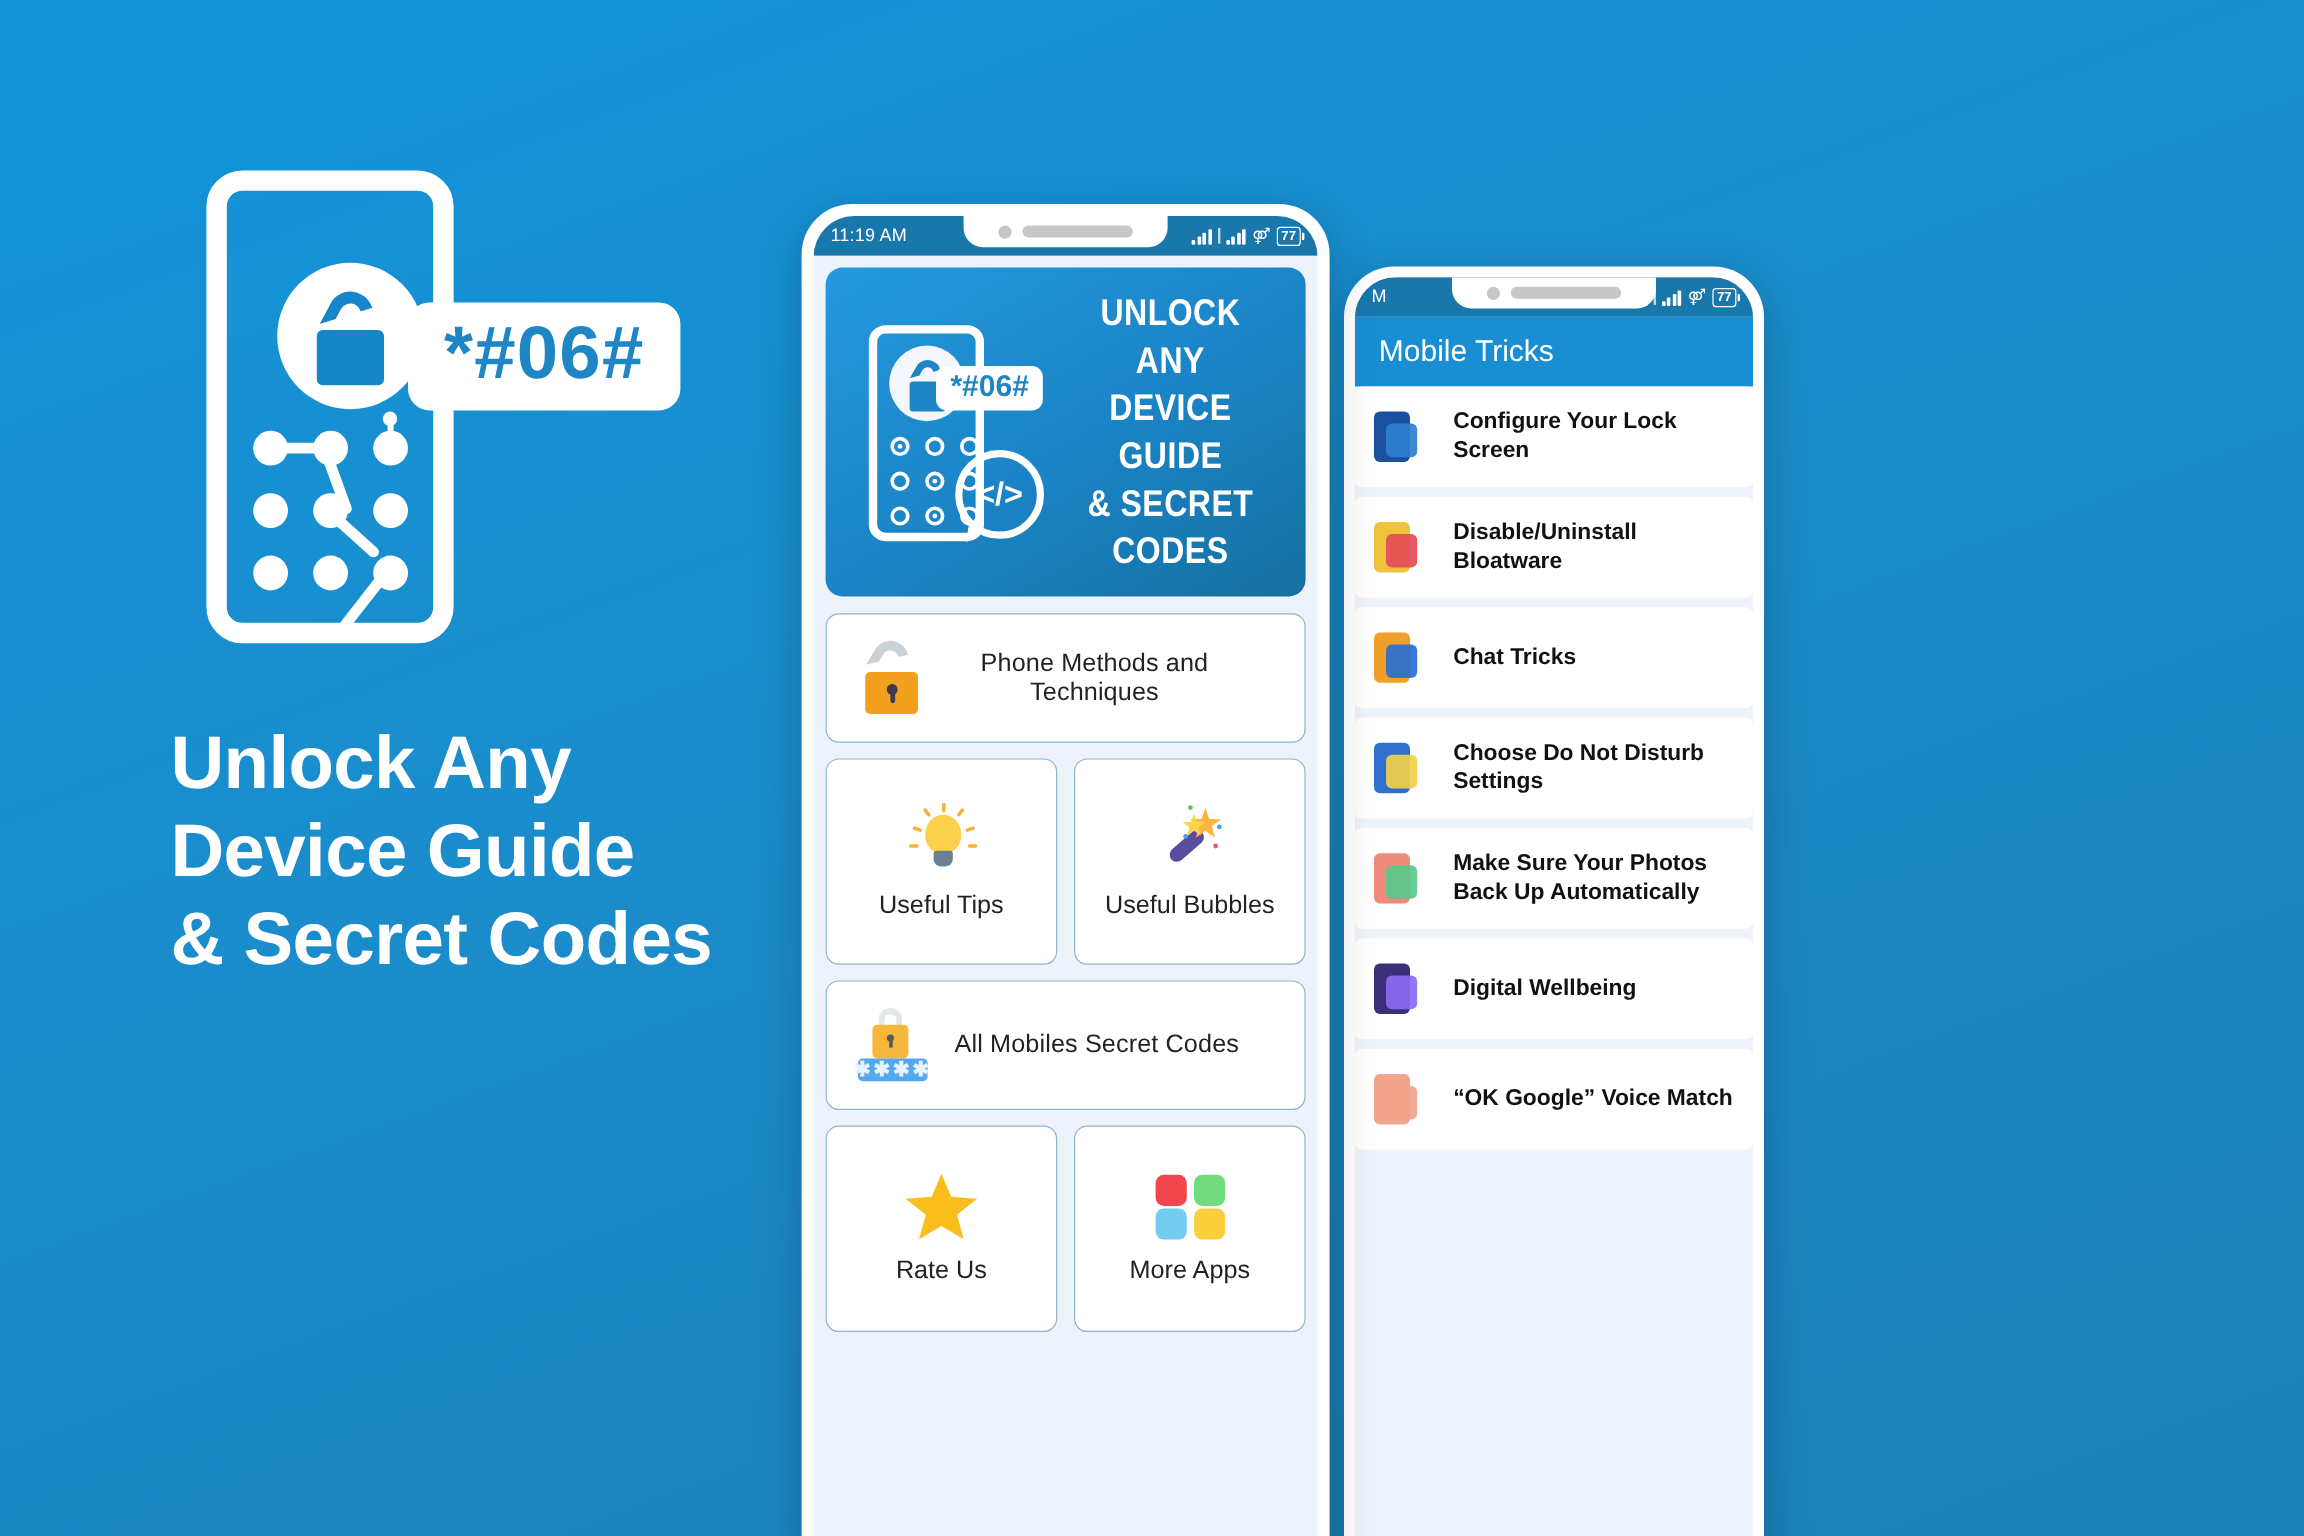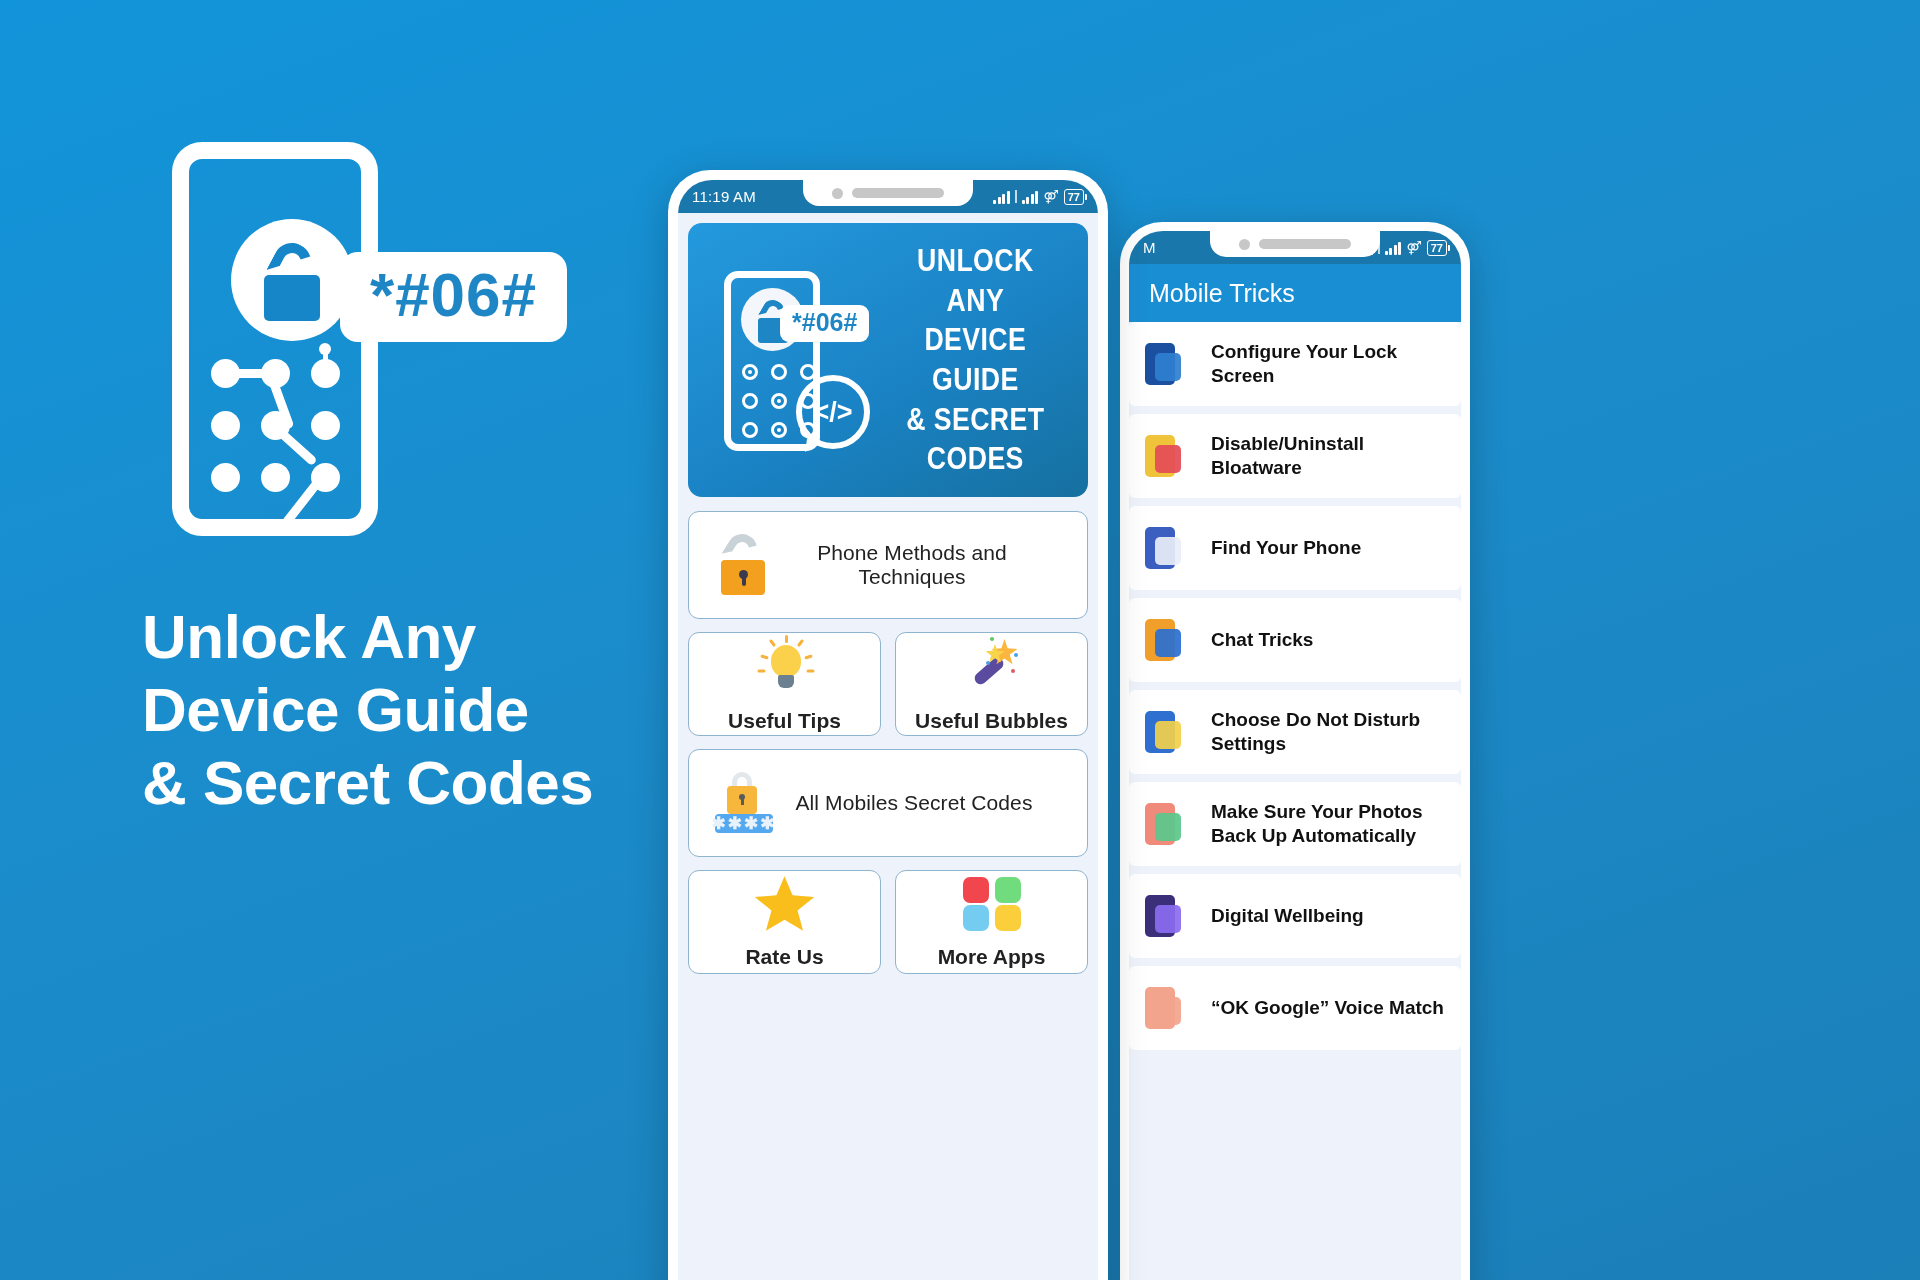--- a/index.html
+++ b/index.html
@@ -251,24 +251,24 @@
     height: 108px;
     display: flex; align-items: center;
     padding-left: 26px;
   }
   .card.wide .lbl {
     flex: 1; text-align: center; padding-right: 34px;
     font-size: 21px; color: #222; letter-spacing: .1px;
   }
   .row2 { display: flex; gap: 14px; margin-bottom: 13px; }
   .card.half {
-    flex: 1; height: 104px;
+    flex: 1; height: 172px;
     display: flex; flex-direction: column;
     align-items: center; justify-content: center;
-    gap: 12px; margin-bottom: 0; font-weight: bold;
+    gap: 12px; margin-bottom: 0;
   }
   .card.half .lbl { font-size: 21px; color: #222; }
 
   
   .ic { position: relative; flex: 0 0 auto; }
   .ic-padlock-open { width: 56px; height: 62px; }
   .ic-padlock-open .body {
     position:absolute; left:6px; top:26px; width:44px; height:35px;
     background:#f2a01e; border-radius:4px;
   }
@@ -455,27 +455,20 @@
               <span class="g" style="left:16px;top:12px;width:26px;height:28px;background:#2f7fd0;border-radius:5px;opacity:.92"></span>
             </span>
             <span class="li-label">Configure Your Lock Screen</span>
           </div>
           <div class="list-item">
             <span class="li-ic">
               <span class="g" style="left:6px;top:2px;width:30px;height:42px;background:#f0c43a;border-radius:5px"></span>
               <span class="g" style="left:16px;top:12px;width:26px;height:28px;background:#e34b56;border-radius:5px;opacity:.92"></span>
             </span>
             <span class="li-label">Disable/Uninstall Bloatware</span>
-          </div>
-          <div class="list-item">
-            <span class="li-ic">
-              <span class="g" style="left:6px;top:2px;width:30px;height:42px;background:#3a5fc0;border-radius:5px"></span>
-              <span class="g" style="left:16px;top:12px;width:26px;height:28px;background:#e8eef7;border-radius:5px;opacity:.92"></span>
-            </span>
-            <span class="li-label">Find Your Phone</span>
           </div>
           <div class="list-item">
             <span class="li-ic">
               <span class="g" style="left:6px;top:2px;width:30px;height:42px;background:#f0a02a;border-radius:5px"></span>
               <span class="g" style="left:16px;top:12px;width:26px;height:28px;background:#2a6fd0;border-radius:5px;opacity:.92"></span>
             </span>
             <span class="li-label">Chat Tricks</span>
           </div>
           <div class="list-item">
             <span class="li-ic">

